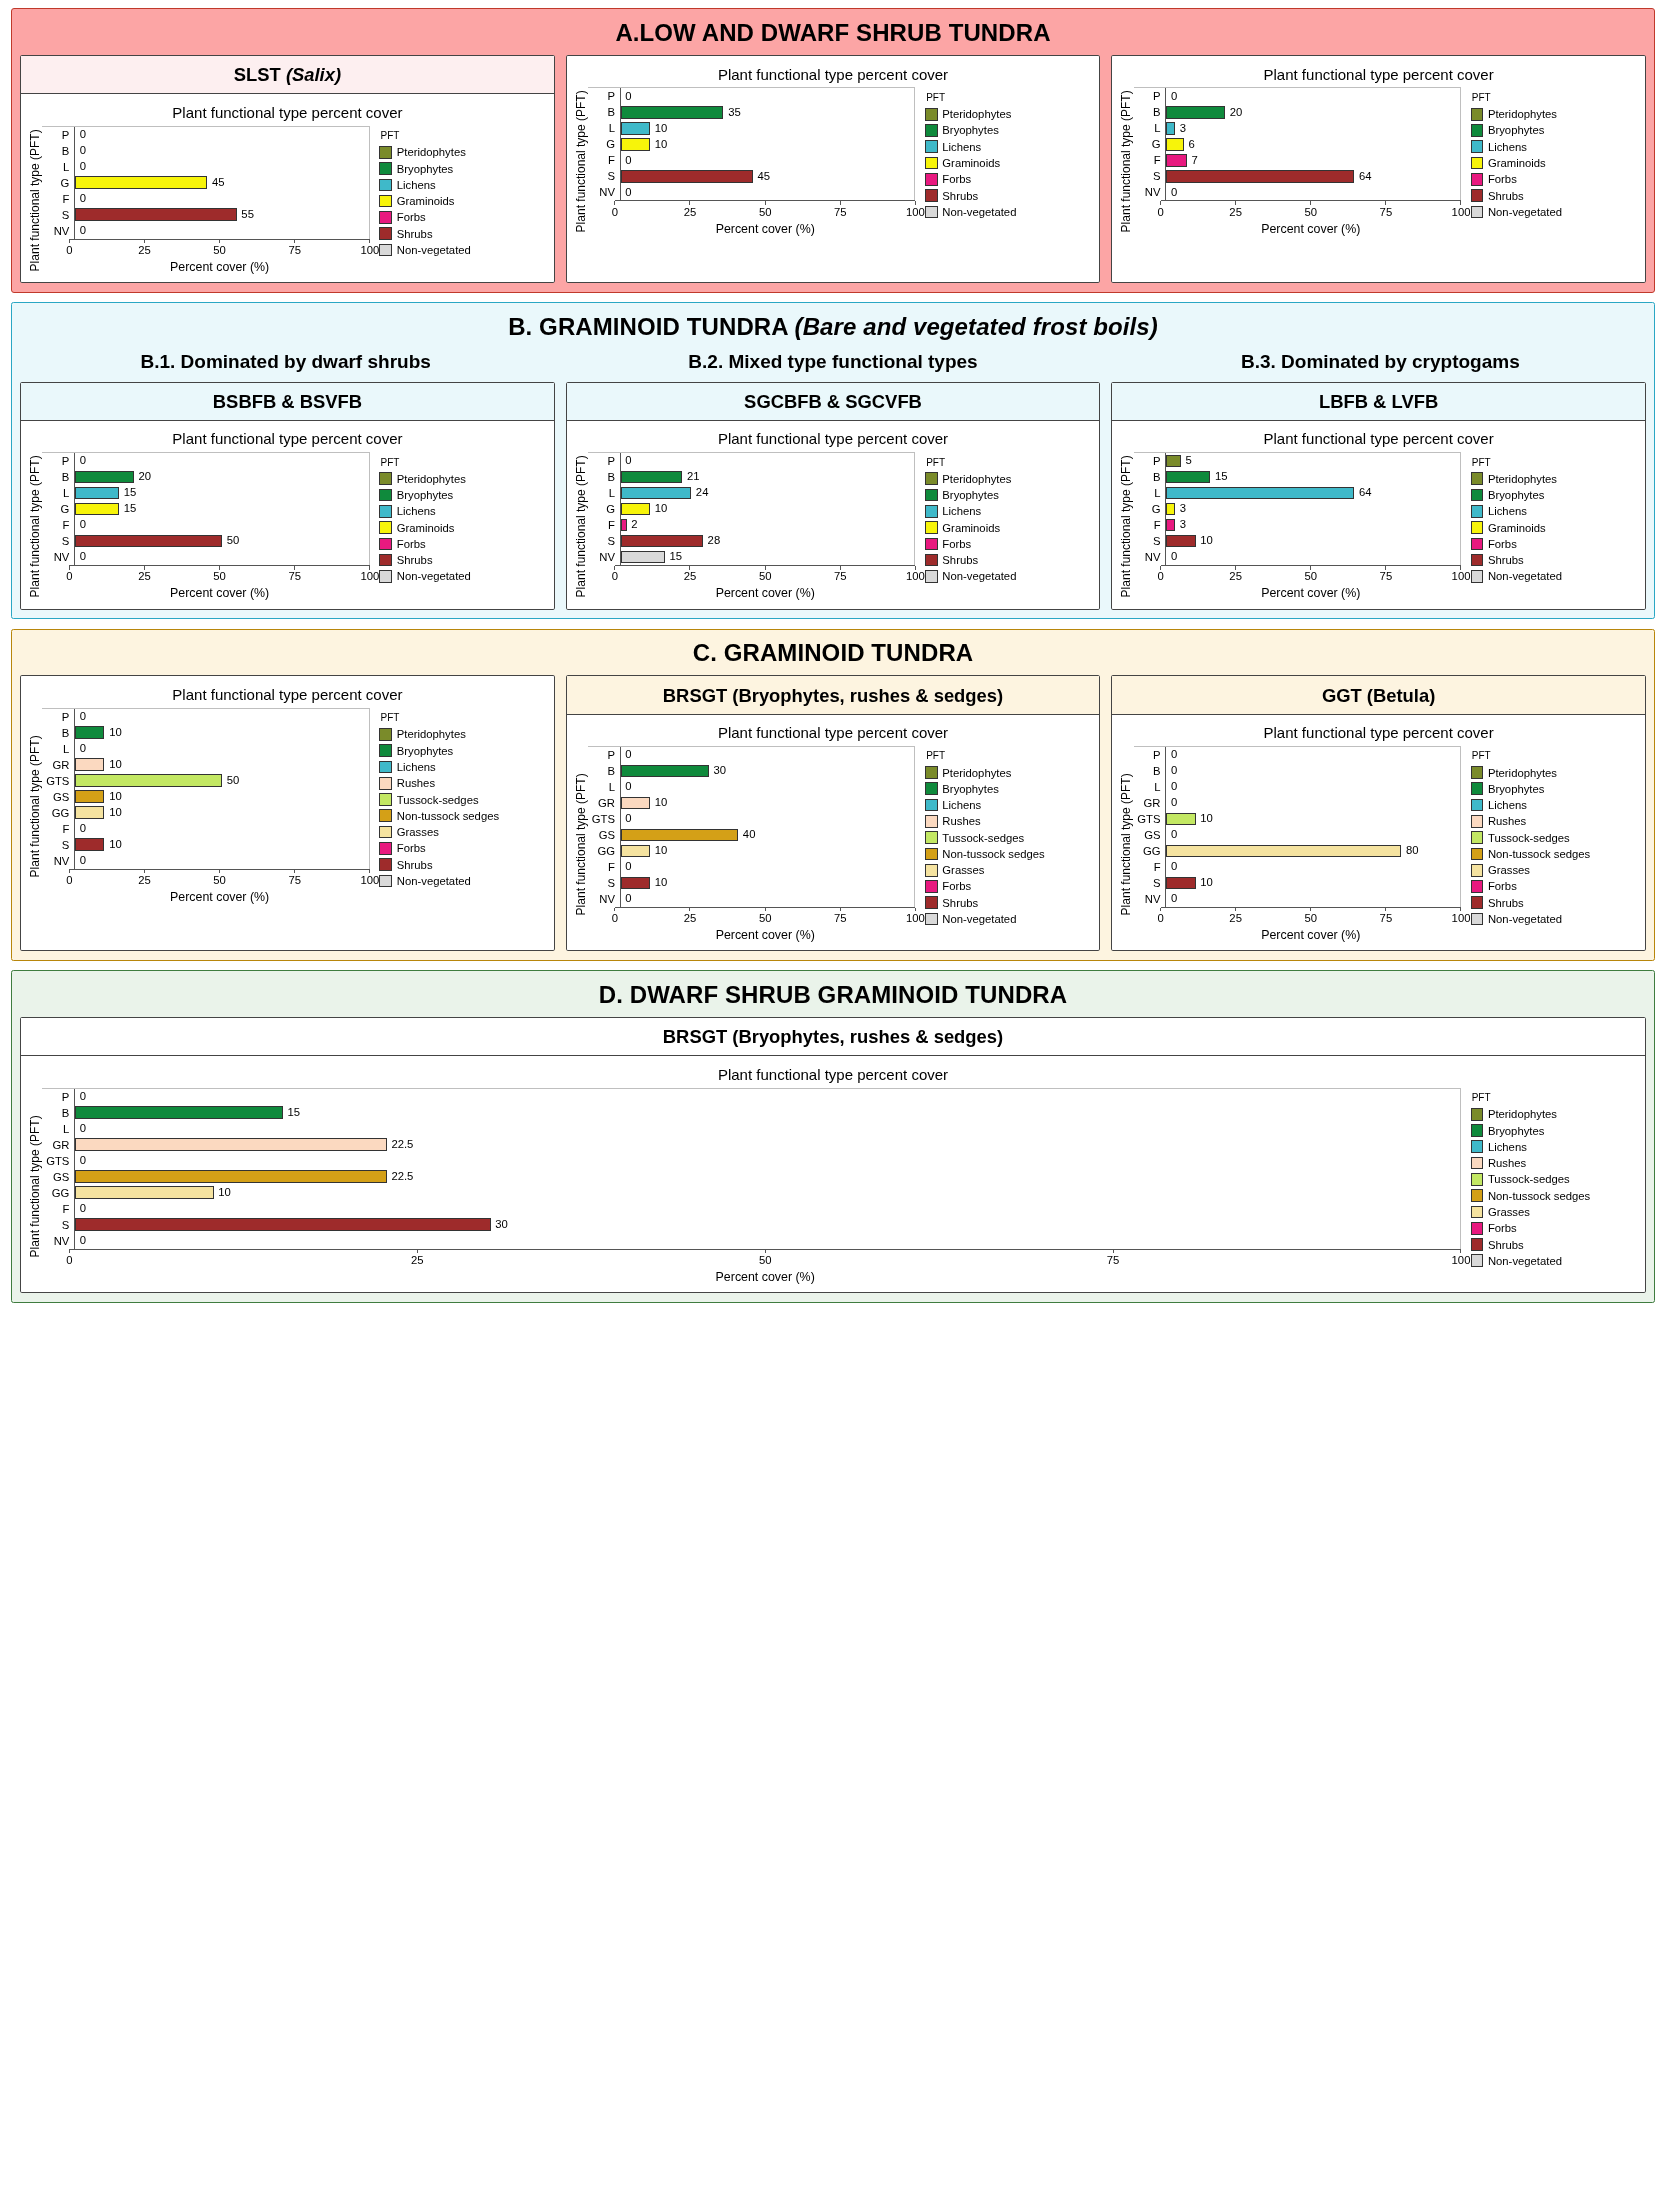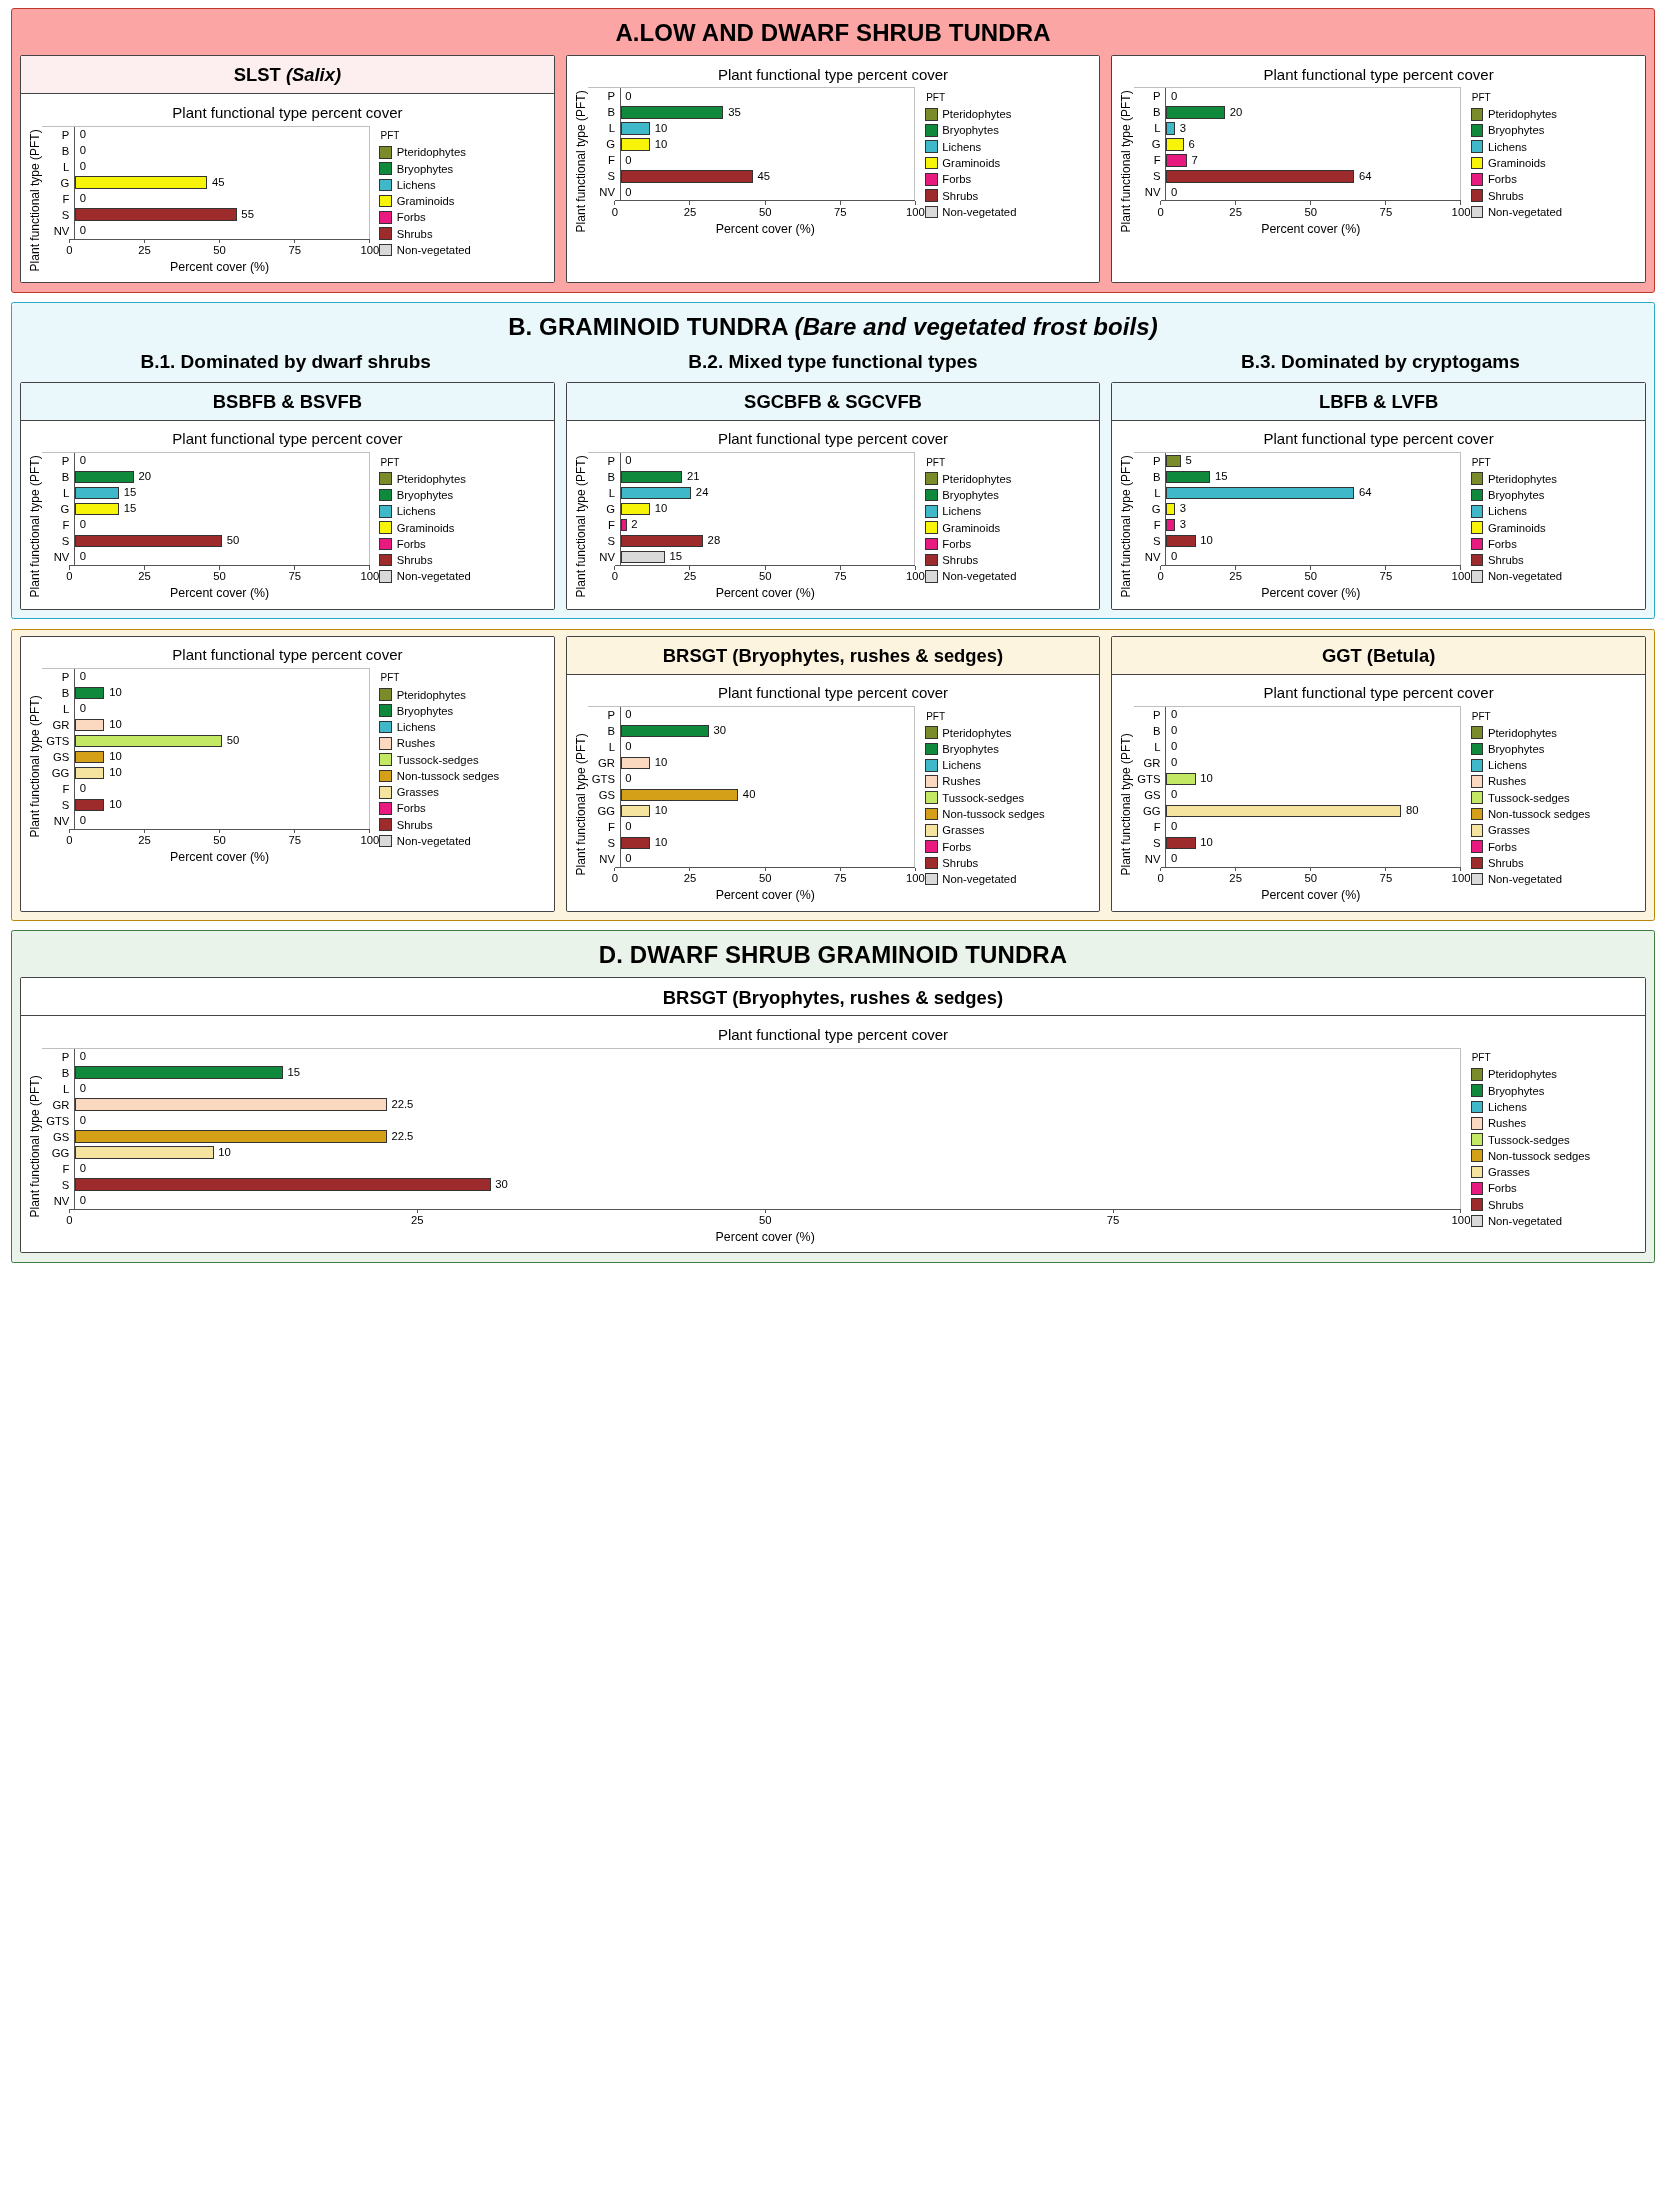--- a/index.html
+++ b/index.html
@@ -759,20 +759,21 @@
                   <span class="legend-swatch" style="background: rgb(217, 217, 217);"></span>
                   <span class="legend-label">Non-vegetated</span>
                 </div>
               </div>
             </div>
           </div>
         </div>
       </div>
     </div>
     <div class="section sec-C">
+      <div class="sec-title"><span>C.  GRAMINOID TUNDRA</span></div>
       <div class="cards">
         <div class="card">
           <div class="card-body">
             <div class="plot-title">Plant functional type percent cover</div>
             <div class="chart-wrap">
               <div class="ylabel">Plant functional type (PFT)</div>
               <div class="plot-col">
                 <div class="rows plot-frame">
                   <div class="row">
                     <div class="tick">P</div>

